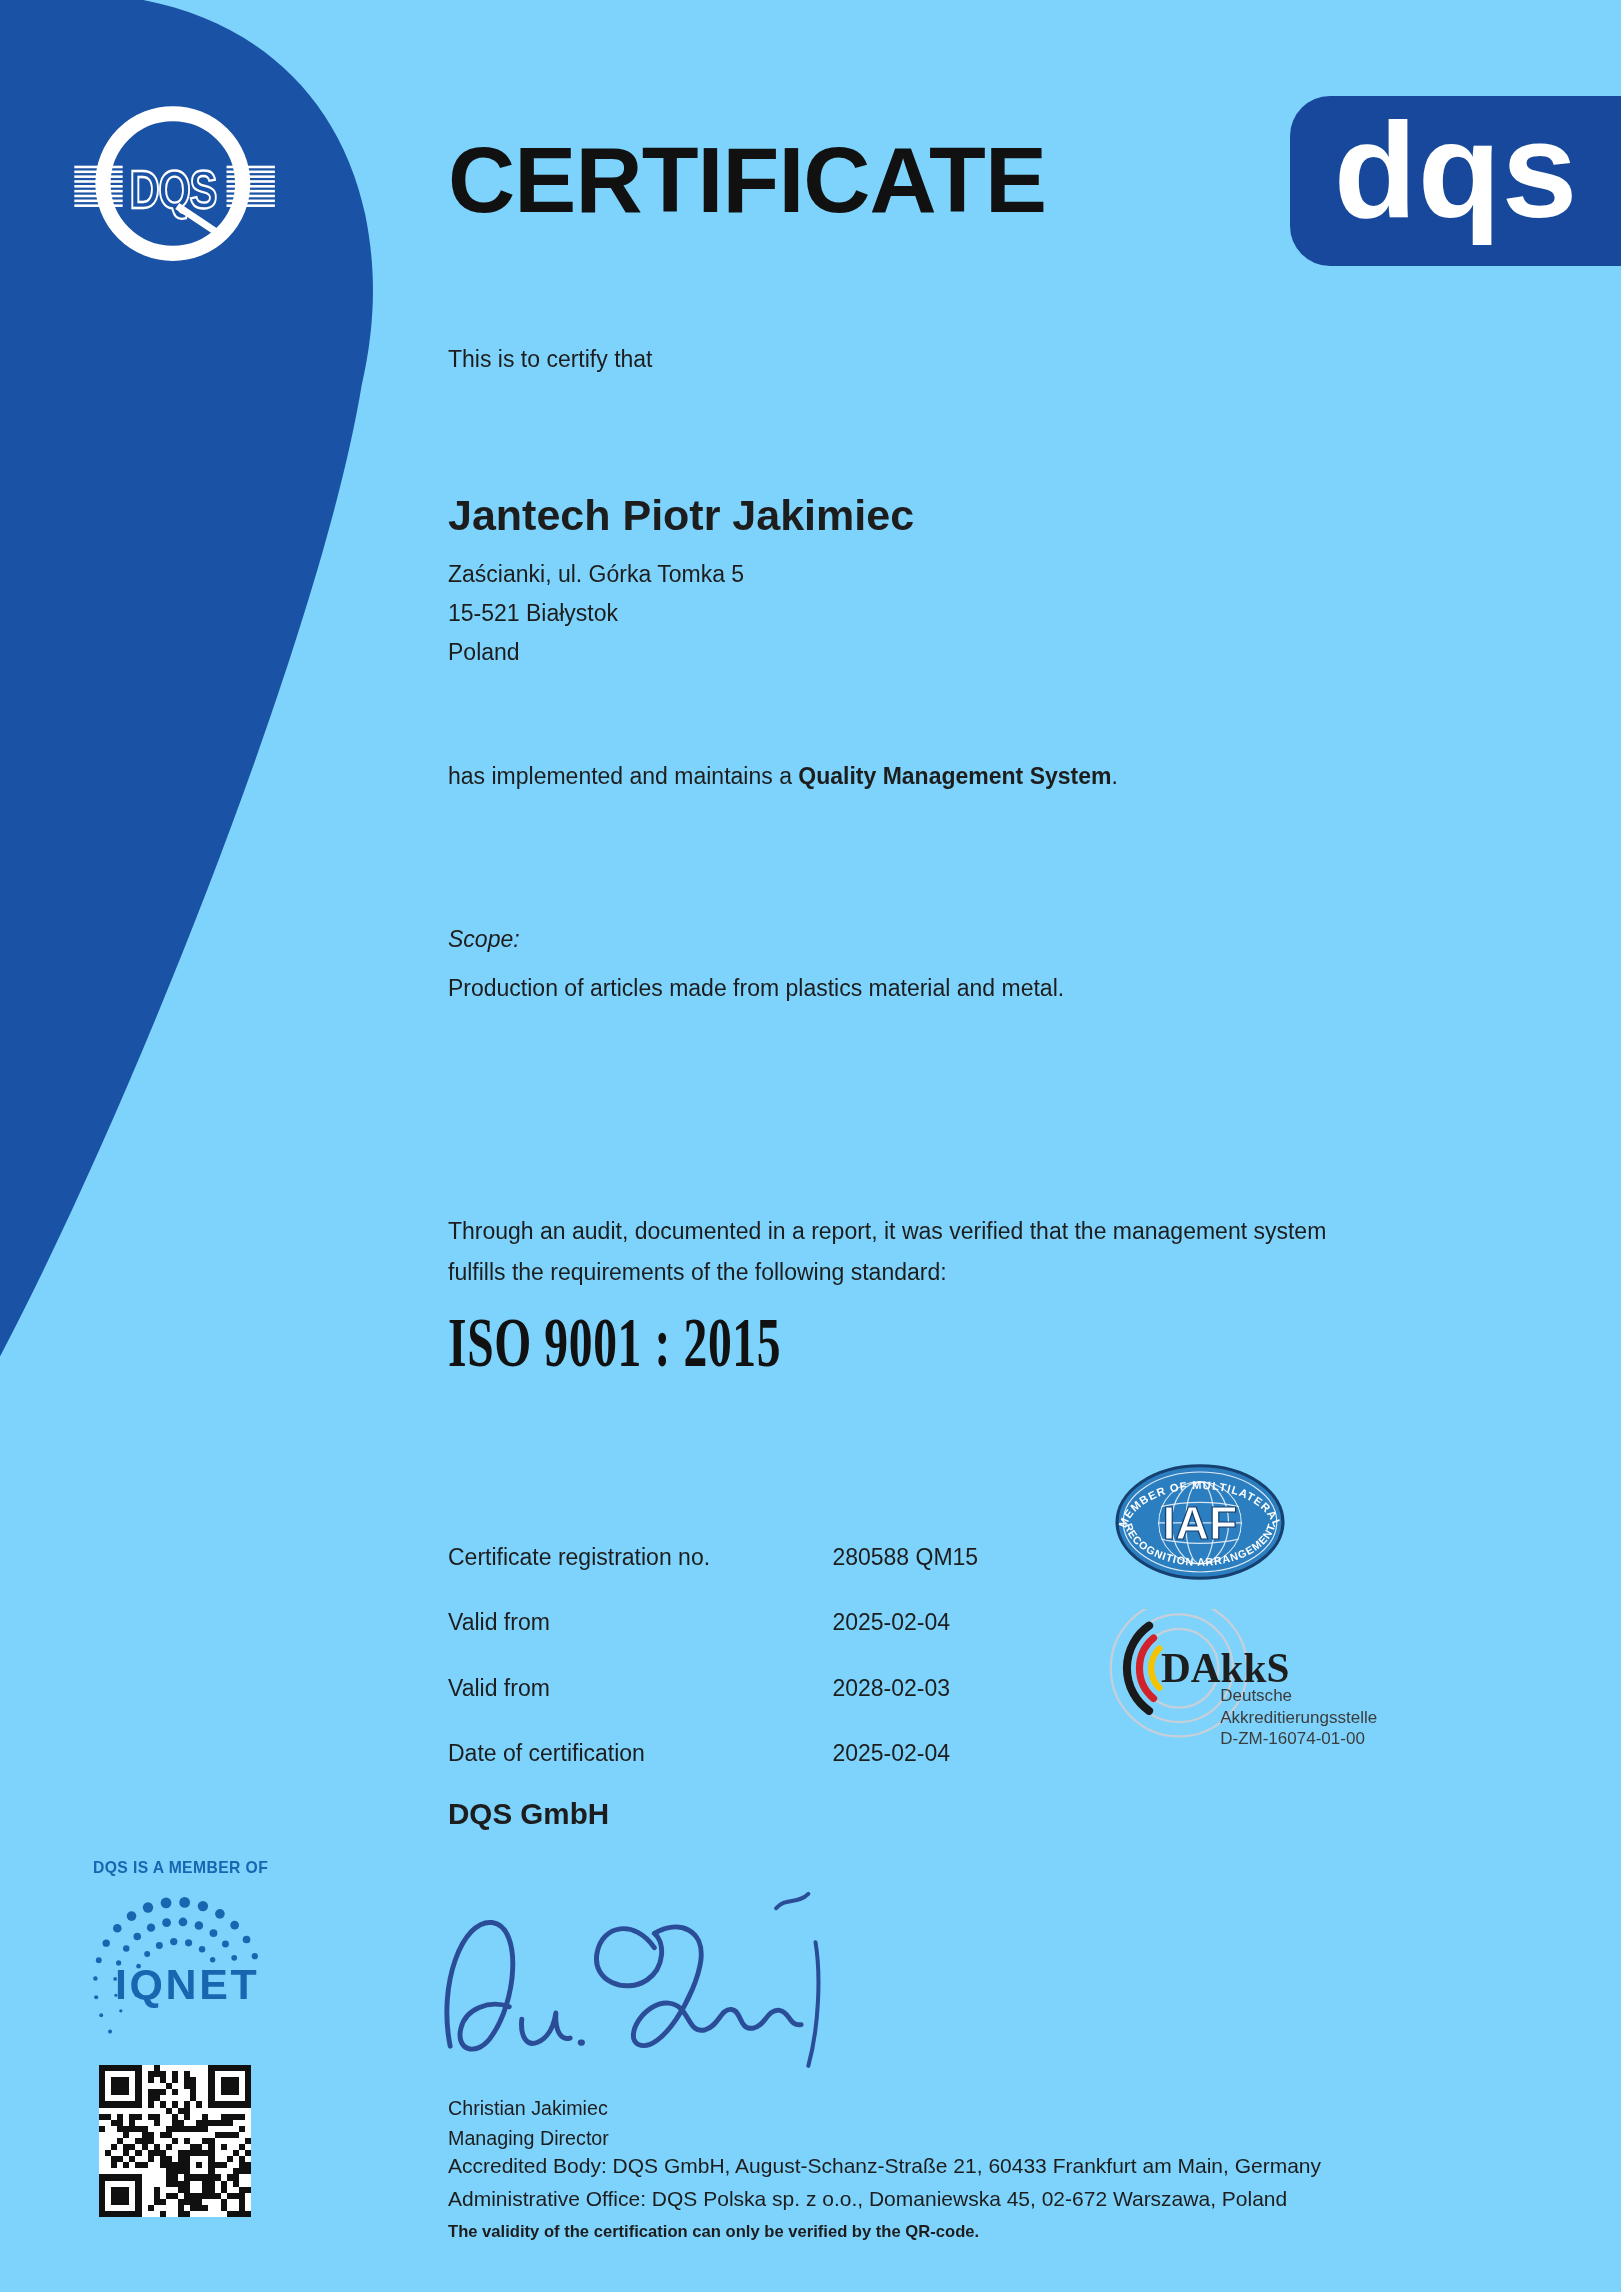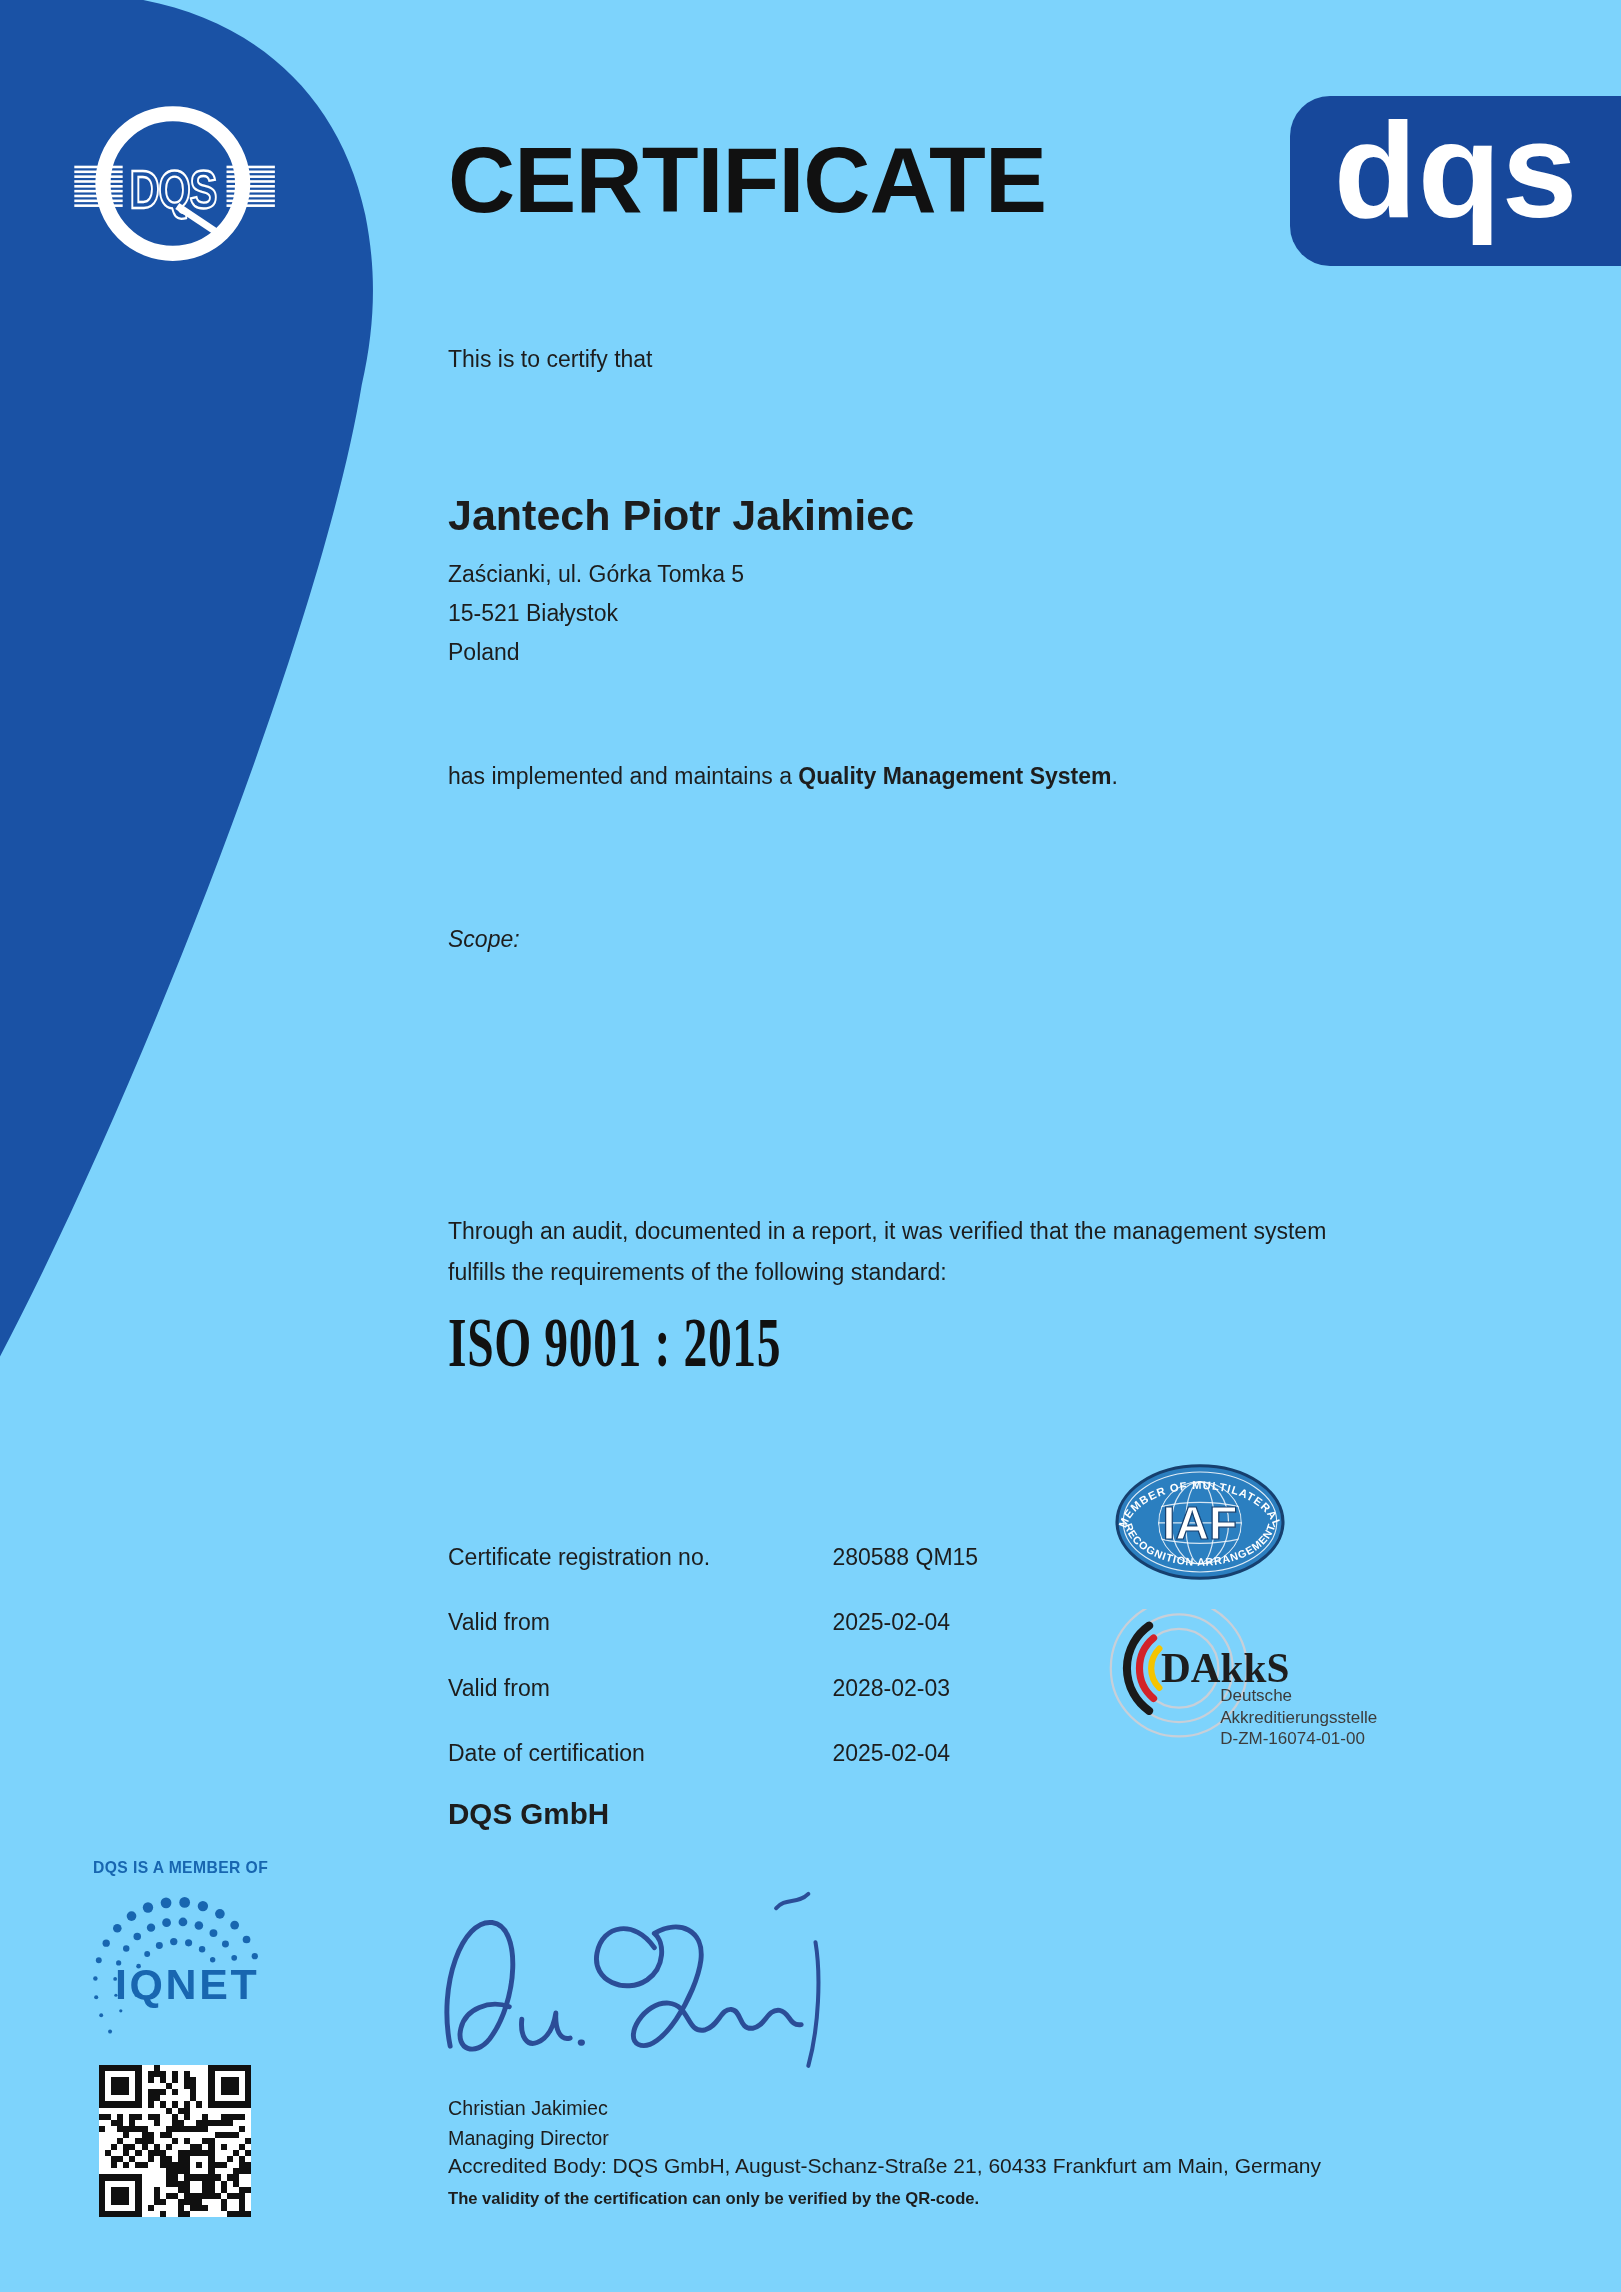--- a/index.html
+++ b/index.html
@@ -79,20 +79,21 @@
     <div>Zaścianki, ul. Górka Tomka 5</div>
     <div>15-521 Białystok</div>
     <div>Poland</div>
   </div>
 
   <div class="abs sentence">
     <span>has implemented and maintains a </span><span class="b">Quality Management System</span><span>.</span>
   </div>
 
   <div class="abs scopeL">Scope:</div>
+  <div class="abs scopeT">Production of articles made from plastics material and metal.</div>
 
   <div class="abs audit">
     <div>Through an audit, documented in a report, it was verified that the management system</div>
     <div>fulfills the requirements of the following standard:</div>
   </div>
 
   <div class="abs standard">ISO 9001 : 2015</div>
 
   <div class="abs dtable">
     <div class="drow" style="top:0">
@@ -528,17 +529,18 @@
       <rect x="13" y="24" width="1" height="1" fill="#101010"></rect>
       <rect x="14" y="24" width="1" height="1" fill="#101010"></rect>
       <rect x="21" y="24" width="1" height="1" fill="#101010"></rect>
       <rect x="22" y="24" width="1" height="1" fill="#101010"></rect>
       <rect x="23" y="24" width="1" height="1" fill="#101010"></rect>
       <rect x="24" y="24" width="1" height="1" fill="#101010"></rect>
     </svg>
 
   <div class="abs footer">
     <div>Accredited Body: DQS GmbH, August-Schanz-Straße 21, 60433 Frankfurt am Main, Germany</div>
+    <div>Administrative Office: DQS Polska sp. z o.o., Domaniewska 45, 02-672 Warszawa, Poland</div>
     <div class="boldline">The validity of the certification can only be verified by the QR-code.</div>
   </div>
 
 </div>
 
 
 </body></html>

